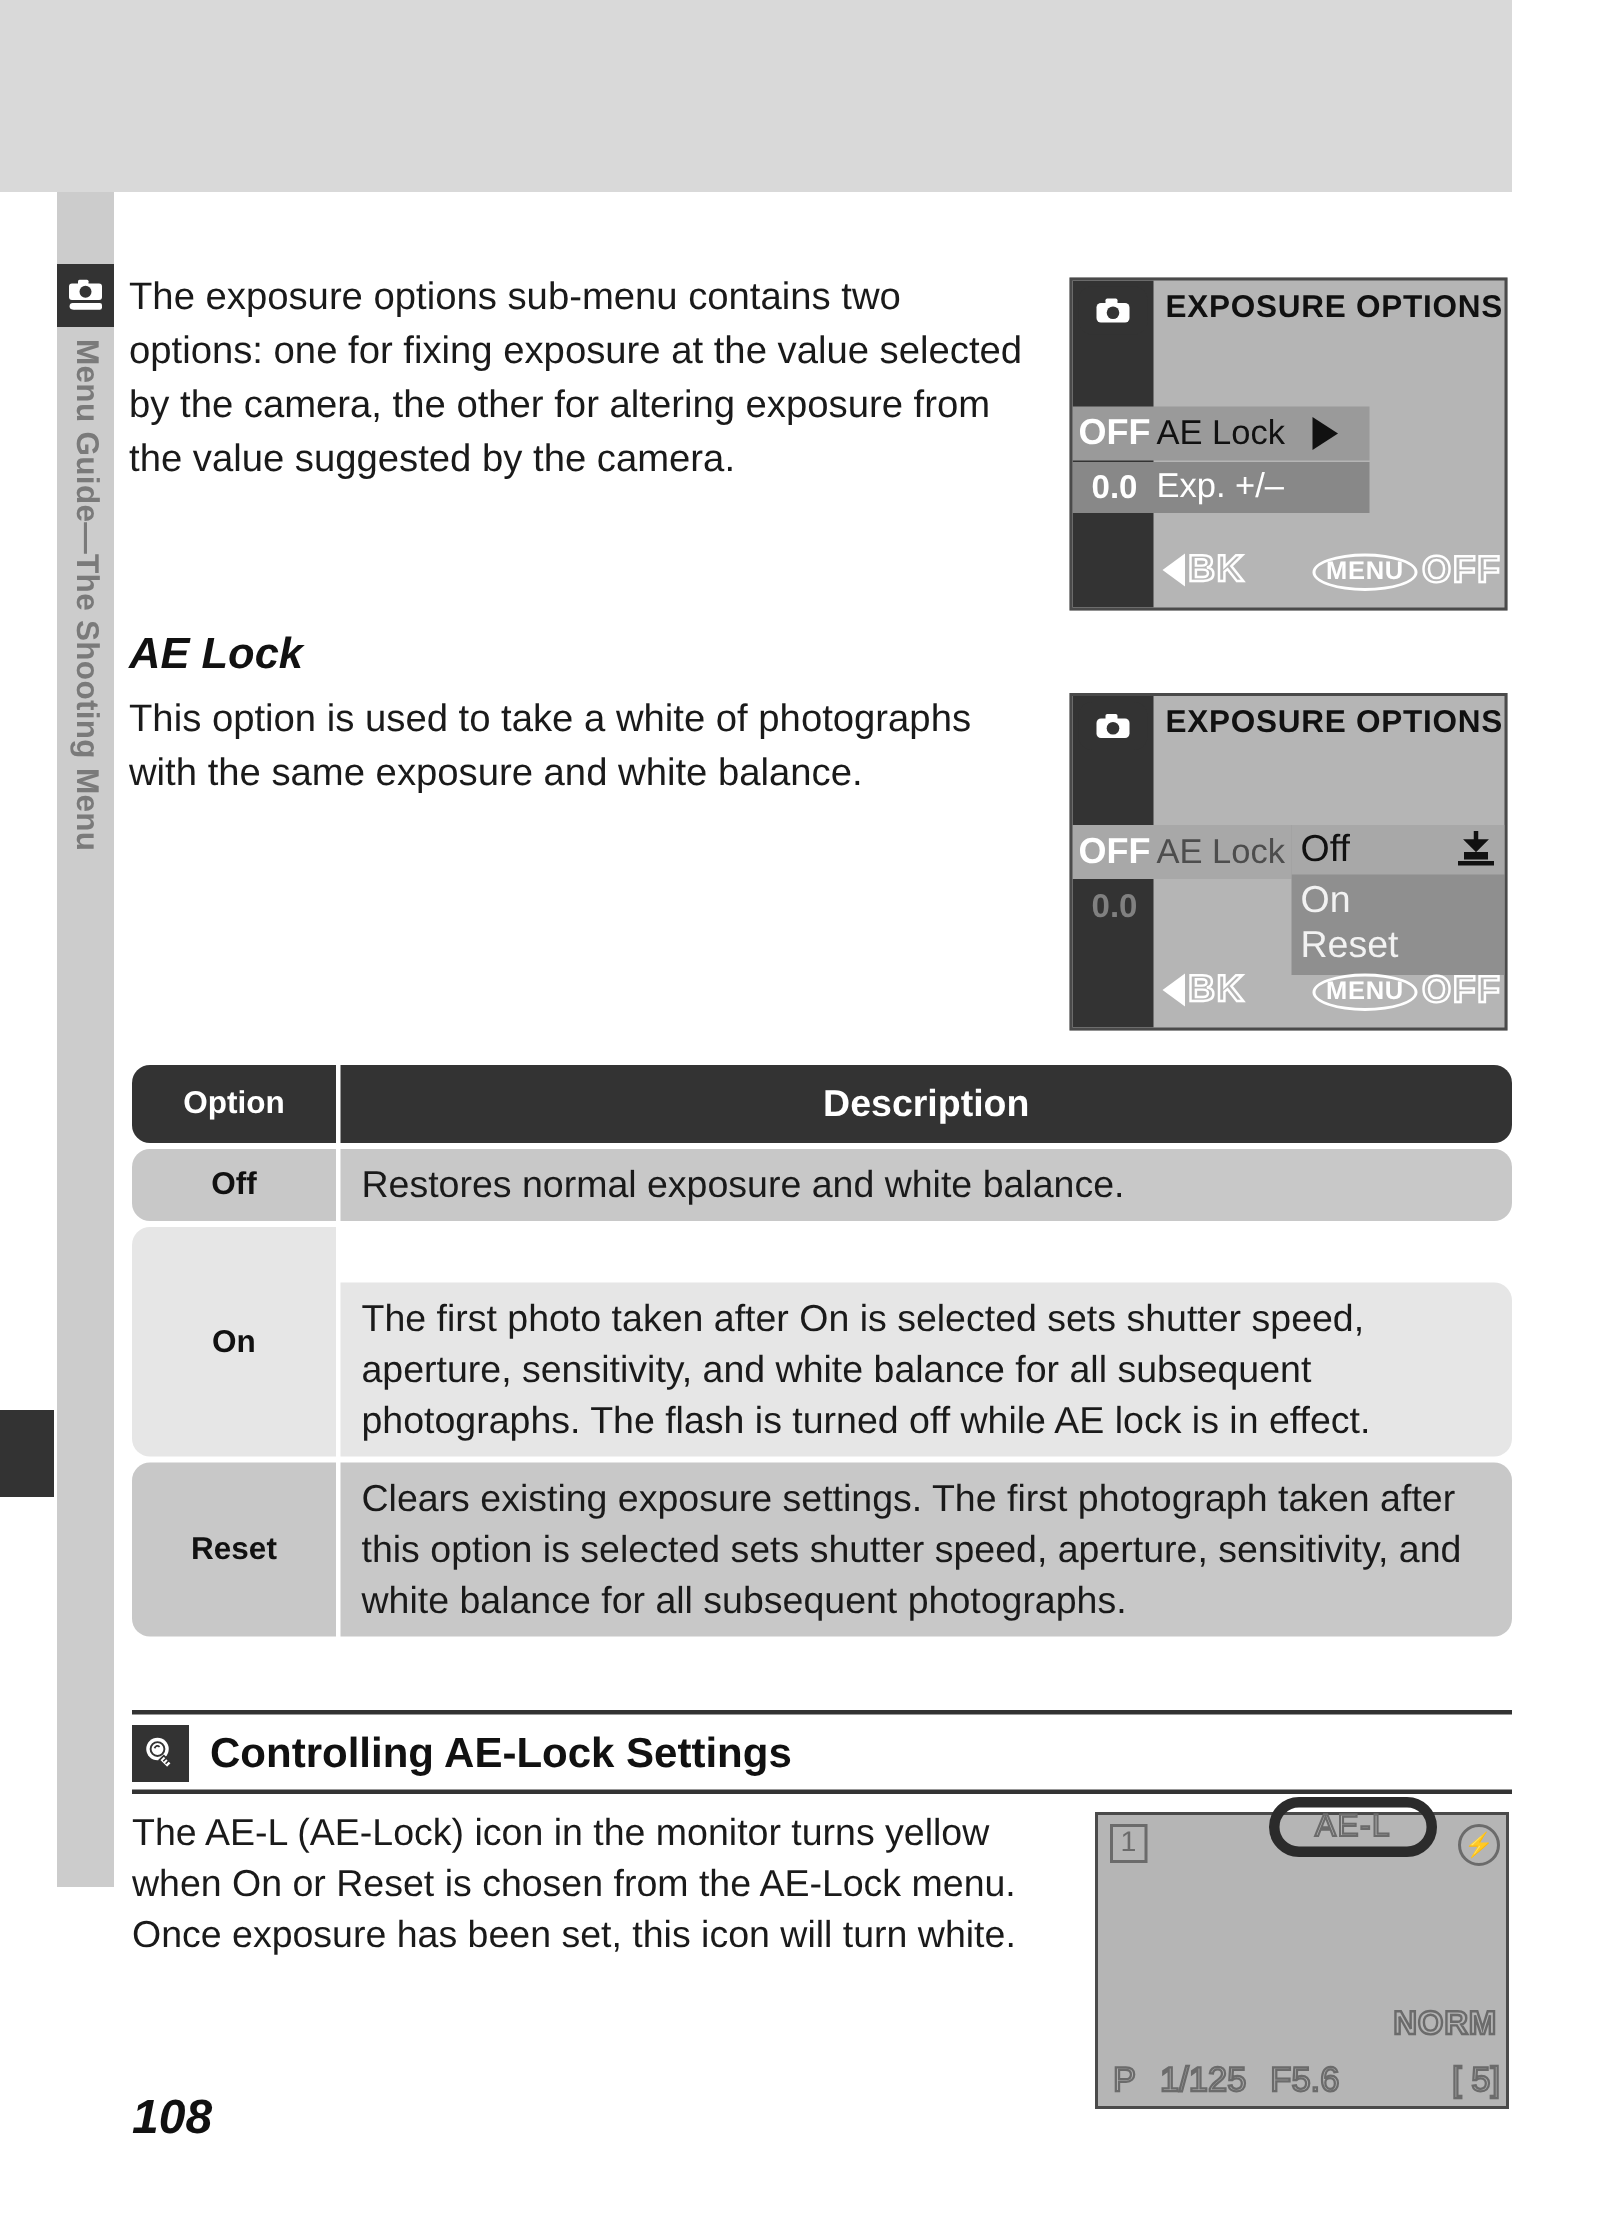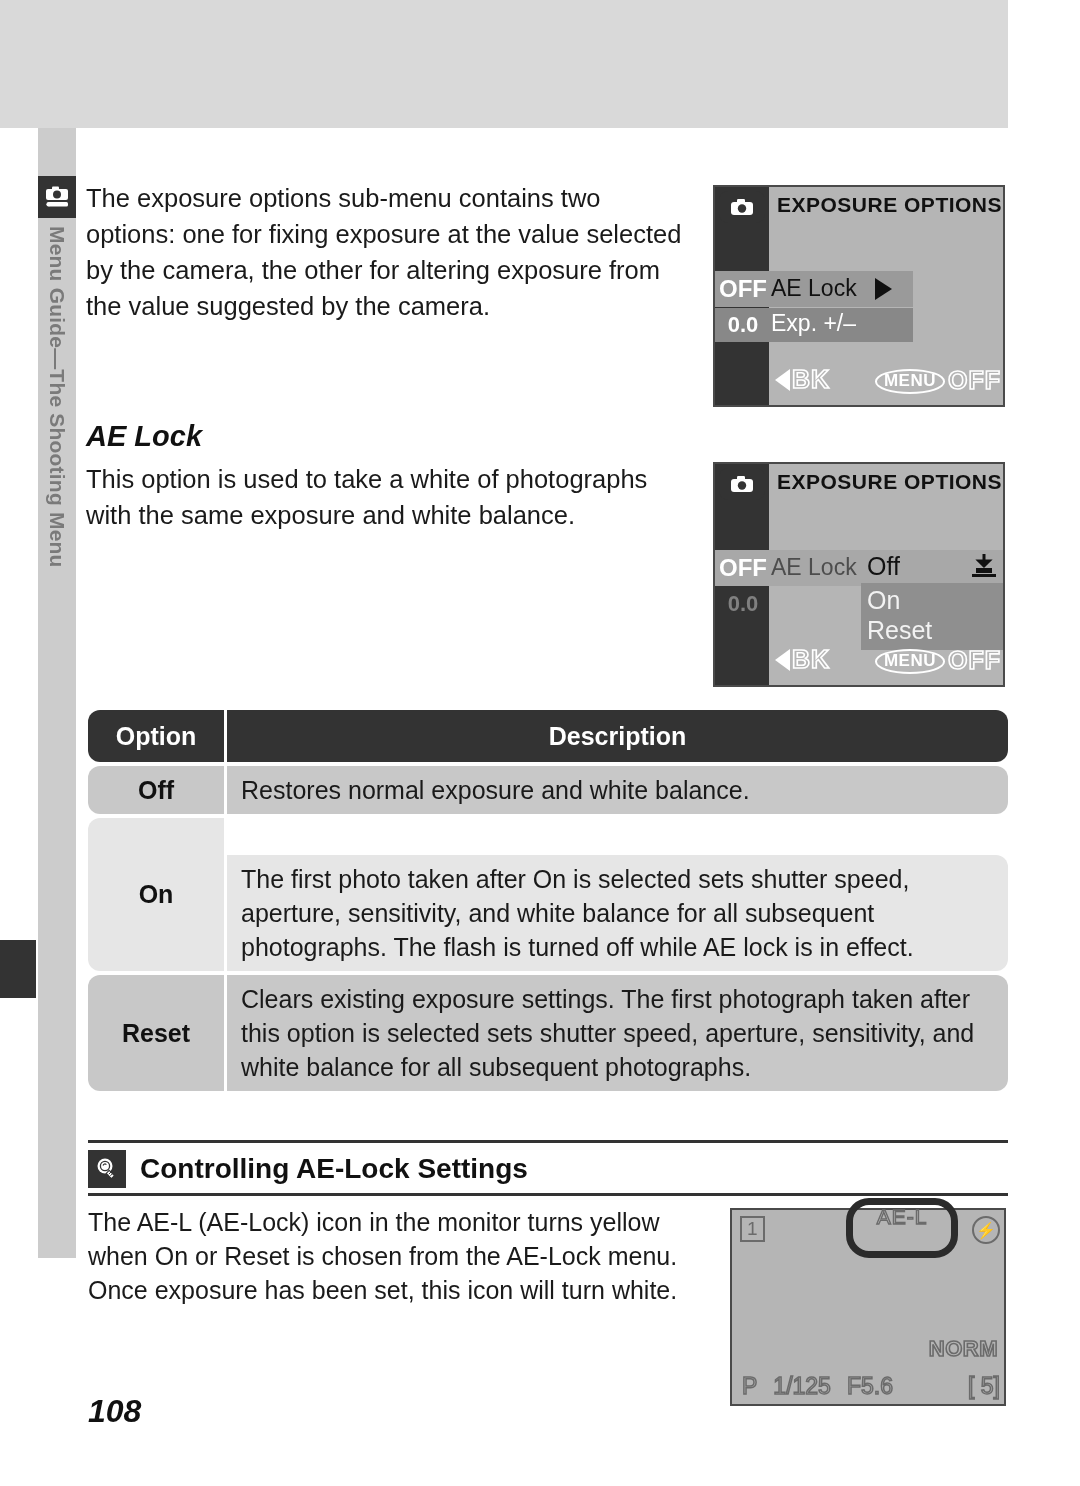--- a/index.html
+++ b/index.html
@@ -193,21 +193,21 @@
   .off-outl { position: absolute; right: 2px; top: 1px; }
 
   
   .table {
     position: absolute; left: 88px; top: 710px; width: 920px;
   }
   .trow { display: flex; margin-bottom: 4px; }
   .tcell-opt {
     width: 136px; flex: 0 0 136px;
     display: flex; align-items: center; justify-content: center;
-    font-size: 25px; font-weight: bold; color: #111;
+    font-size: 21px; font-weight: bold; color: #111;
   }
   .tcell-desc {
     flex: 1;
     font-size: 25px; line-height: 34px; color: #1a1a1a;
     padding: 7px 14px 7px 14px;
   }
   .thead .tcell-opt, .thead .tcell-desc {
     background: #333333; color: #ffffff; font-weight: bold;
   }
   .thead .tcell-opt { border-radius: 12px 0 0 12px; padding: 9px 0; }
@@ -249,23 +249,23 @@
   .monitor {
     position: absolute; left: 730px; top: 1208px; width: 276px; height: 198px;
     border: 2px solid #4a4a4a; background: #b5b5b5;
   }
   .mon-frameno {
     position: absolute; left: 8px; top: 6px;
     border: 2px solid #6b6b6b; padding: 0 5px;
     font-size: 19px; color: #6b6b6b; line-height: 1.15;
   }
   .ael-pill {
-    position: absolute; left: 114px; top: -12px; width: 112px; height: 60px;
+    position: absolute; left: 114px; top: -12px; width: 112px; height: 40px;
     border: 7px solid #2b2b2b; border-radius: 23px;
-    display: flex; justify-content: center;
+    display: flex; align-items: center; justify-content: center;
   }
   .ael-pill span {
     font-size: 21px; color: #bfbfbf;
     -webkit-text-stroke: 1.4px #6b6b6b;
     letter-spacing: 1px;
   }
   .mon-flash {
     position: absolute; right: 4px; top: 6px;
     width: 28px; height: 28px; border: 2px solid #6b6b6b; border-radius: 50%;
     display: flex; align-items: center; justify-content: center;

